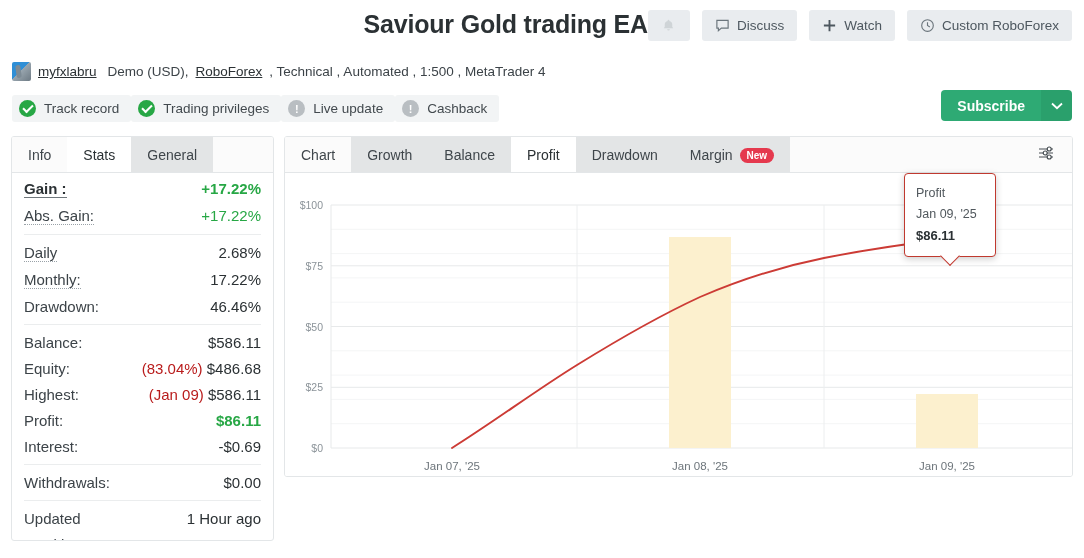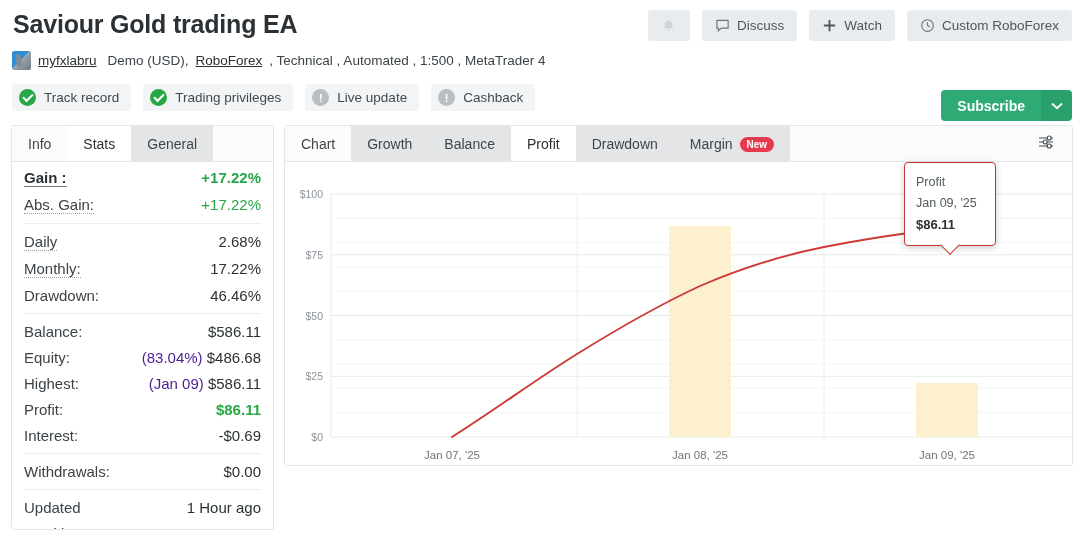--- a/index.html
+++ b/index.html
@@ -6,56 +6,56 @@
   html, body {
     width: 1084px; height: 558px;
     background: #ffffff;
     font-family: "Liberation Sans", sans-serif;
     color: #333a40;
     overflow: hidden;
   }
 
   
   .header { position: relative; padding: 8px 12px 0 12px; }
-  .title-row { display: flex; align-items: flex-start; justify-content: space-between; }
+  .title-row { display: flex; align-items: flex-start; justify-content: flex-end; }
   .page-title {
     font-size: 25px; font-weight: bold; color: #2b3134;
     letter-spacing: -0.2px; line-height: 32px; padding-left: 1px;
   }
 
   .header-actions { display: flex; align-items: center; gap: 12px; padding-top: 2px; }
   .hbtn {
     background: #e9ecef; border: none; border-radius: 3px;
     height: 31px; display: flex; align-items: center; gap: 7px;
     padding: 0 13px; font-size: 13.5px; color: #4d575f;
     cursor: pointer; white-space: nowrap;
   }
   .hbtn.icon-only { width: 42px; justify-content: center; padding: 0; }
   .hbtn svg { display: block; }
 
   
   .broker-row {
     display: flex; align-items: center; gap: 7px;
-    margin-top: 10px; font-size: 13.5px; color: #3c4348;
+    margin-top: 21px; font-size: 13.5px; color: #3c4348;
   }
   .avatar {
     width: 19px; height: 19px; border-radius: 2px;
     background: linear-gradient(135deg,#2f8fd6 0%,#2f8fd6 45%,#9aa7b0 45%,#6d7a84 100%);
     position: relative; flex: none; overflow: hidden;
   }
   .avatar:after {
     content: ""; position: absolute; left: 4px; top: 3px;
     width: 5px; height: 13px; background: #7d8b95;
     border-radius: 2px; transform: rotate(-8deg);
   }
   .broker-user { color: #2b3134; text-decoration: underline; cursor: pointer; margin-right: 4px; }
   .broker-link { color: #2b3134; text-decoration: underline; cursor: pointer; }
 
   
-  .badge-row { display: flex; align-items: flex-end; gap: 12px; margin-top: 14px; }
+  .badge-row { display: flex; align-items: flex-end; margin-top: 14px; }
   .badge {
     background: #f2f4f5; border-radius: 3px; height: 27px;
     display: flex; align-items: center; gap: 8px; padding: 0 12px 0 7px;
     font-size: 13.5px; color: #42494e;
   }
   .badge .dot {
     width: 17px; height: 17px; border-radius: 50%;
     display: flex; align-items: center; justify-content: center;
     color: #fff; font-size: 11px; font-weight: bold; flex: none;
   }
@@ -110,21 +110,21 @@
     display: flex; justify-content: space-between; align-items: baseline;
     font-size: 15px; padding: 5px 0 4px 0; color: #3c4348;
   }
   .srow .k { color: #3c4348; }
   .srow .k.dotted { border-bottom: 1px dotted #9aa2a8; cursor: pointer; }
   .srow .k.solidline { border-bottom: 1px solid #6f777c; cursor: pointer; }
   .srow .k.bold { font-weight: bold; color: #2b3134; }
   .srow .v { color: #2b3134; text-align: right; }
   .srow .v.green { color: #27a745; font-weight: bold; }
   .srow .v.green-n { color: #27a745; }
-  .srow .v .muted { color: #4c1d95; font-weight: normal; }
+  .srow .v .muted { color: #b91c1c; font-weight: normal; }
   .sep { border-top: 1px solid #ebedee; margin: 5px 0 4px 0; }
 
   
   .chart-tabbar { display: flex; align-items: center; background: #fbfbfb; border-bottom: 1px solid #e3e6e8; position: relative; }
   .gear-btn {
     position: absolute; right: 0; top: 0; height: 100%;
     width: 52px; display: flex; align-items: center; justify-content: center;
     background: #fbfbfb; cursor: pointer;
   }
 

